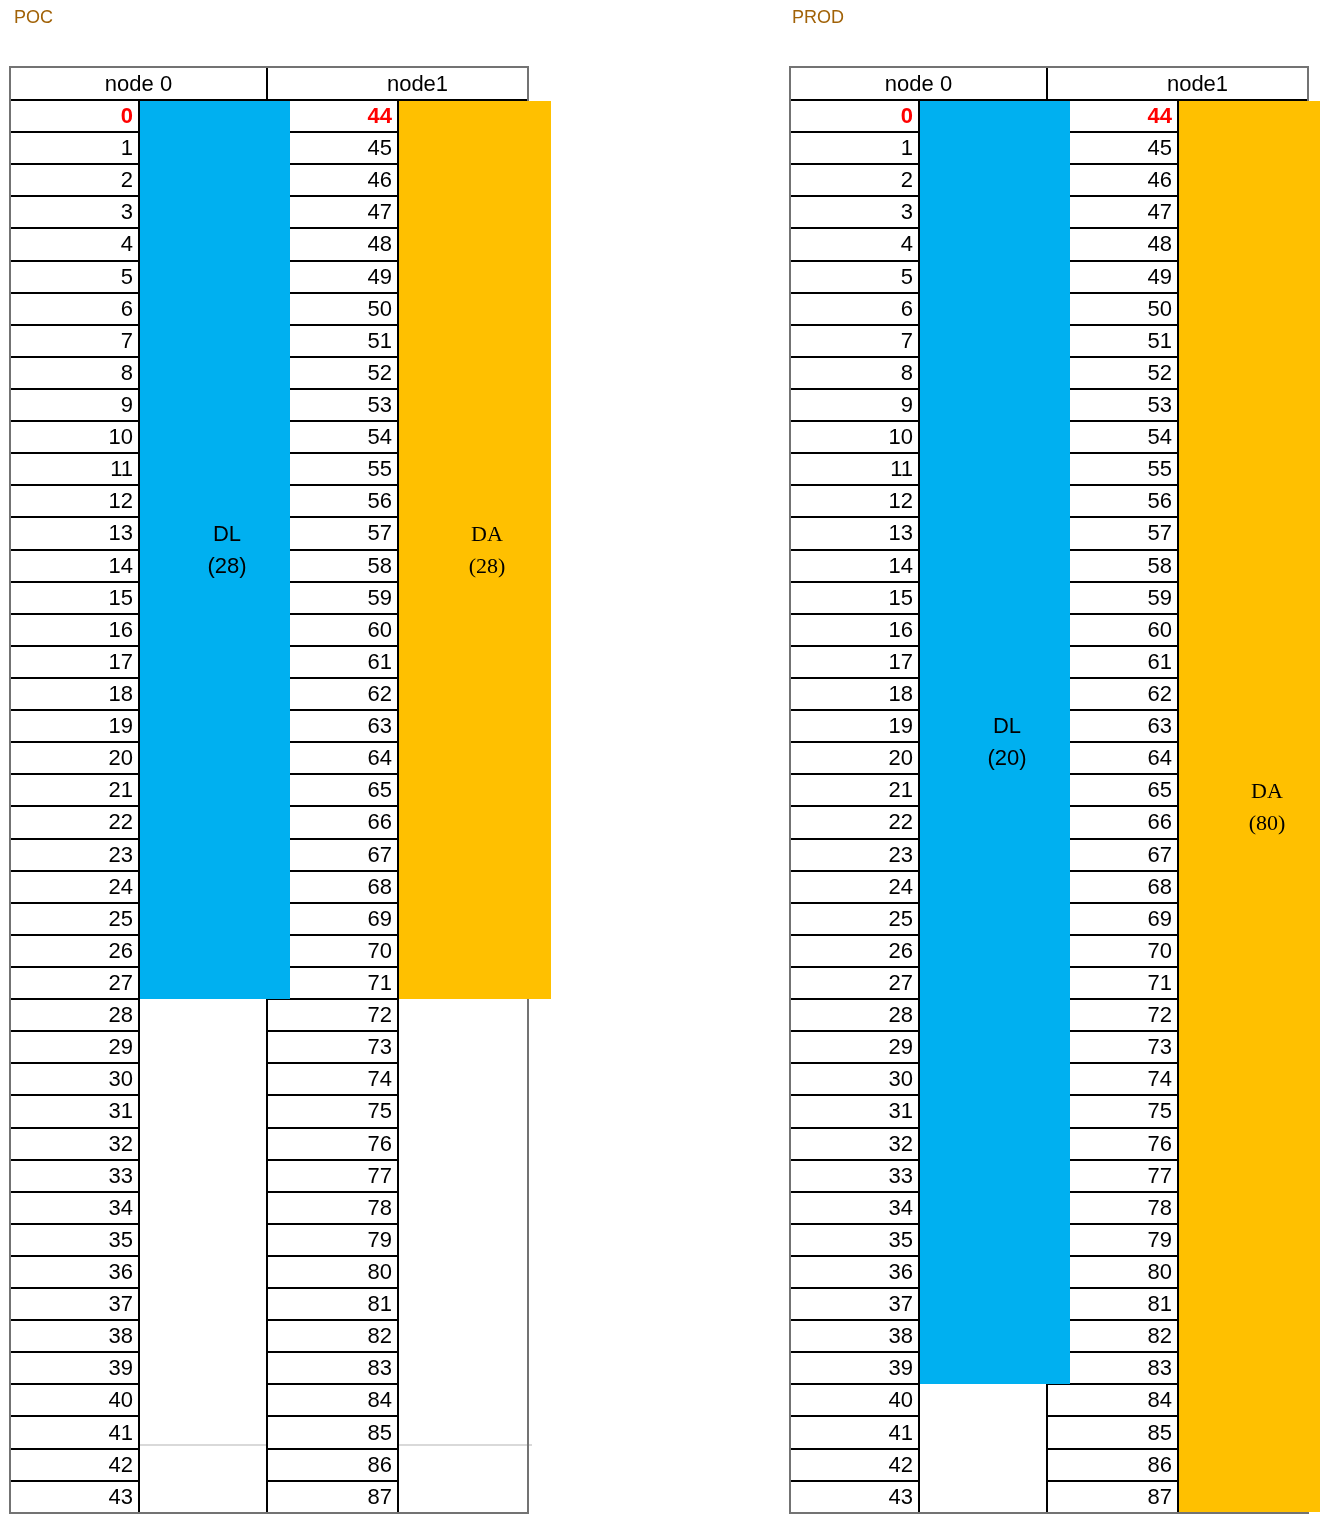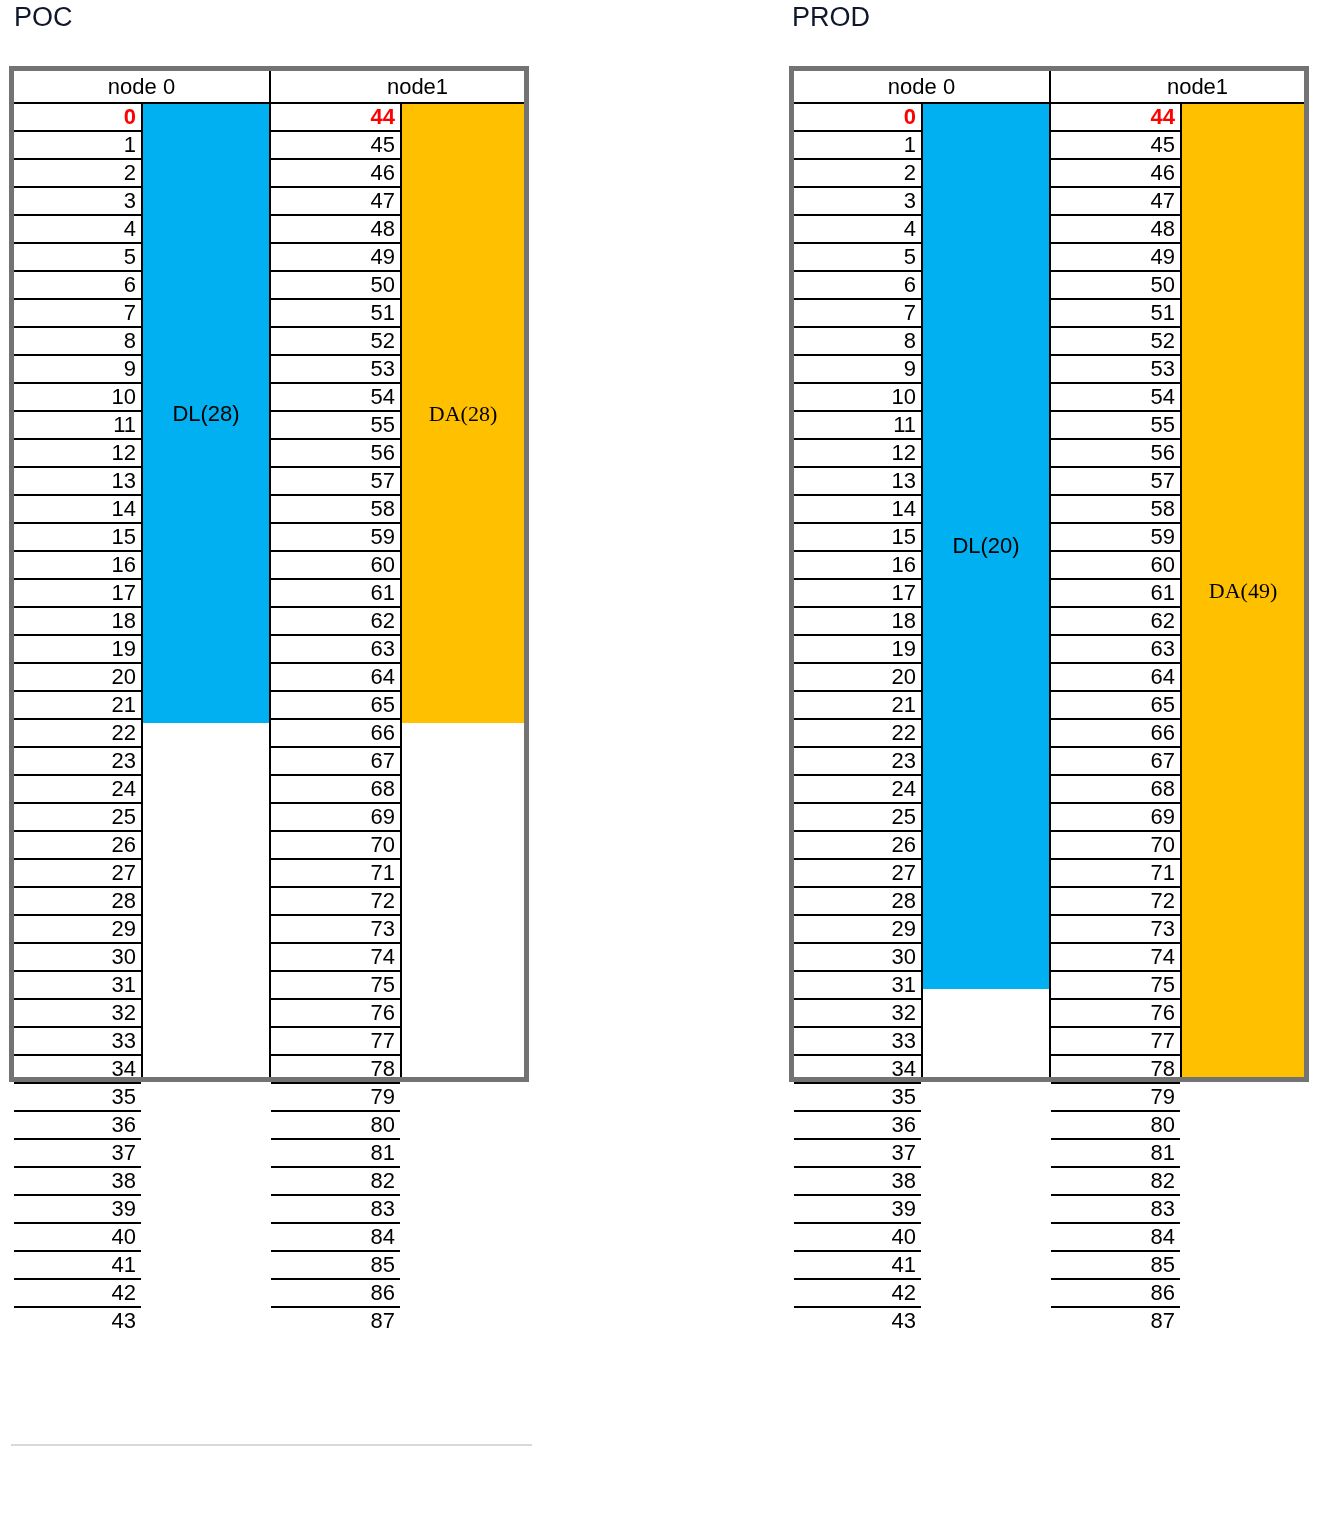--- a/index.html
+++ b/index.html
@@ -12,45 +12,45 @@
     color: #000000;
     overflow: hidden;
   }
   .table-wrap { position: absolute; top: 0; width: 520px; height: 1518px; }
   .wrap-poc  { left: 9px; }
   .wrap-prod { left: 789px; }
 
   .env-label {
     position: absolute;
     top: 4px;
-    font-size: 27px;
+    font-size: 18px;
     line-height: 26px;
-    color: #0f172a;
+    color: #a16207;
   }
   .wrap-poc  .env-label { left: 5px; }
   .wrap-prod .env-label { left: 3px; text-align: center; }
 
   .numa-title {
     position: absolute;
     top: 38px;
     left: 0;
     width: 100%;
     text-align: center;
     font-size: 22px;
     line-height: 26px;
     margin-top: 28px;
   }
 
   .numa-table {
     position: absolute;
     top: 66px;
     left: 0;
     width: 520px;
-    height: 1016px;
-    border: 5px solid #737373;
+    height: 1448px;
+    border: 2px solid #737373;
     box-sizing: border-box;
     background: transparent;
   }
 
   .hdr {
     display: flex;
     height: 31px;
     border-bottom: 2px solid #000;
     background: #ffffff;
   }
@@ -93,22 +93,24 @@
     position: relative;
     box-sizing: border-box;
     background: transparent;
   }
   .color-col.c0 { width: 128px; border-right: 2px solid #000; }
   .color-col.c1 { flex: 1; font-family: Liberation Serif, serif; }
 
   .color-block {
     width: 100%;
     display: flex;
+    flex-direction: column;
     justify-content: center;
     align-items: center;
+    padding-left: 24px;
   }
   .block-line {
     font-size: 22px;
     line-height: 32px;
     color: #000;
     white-space: nowrap;
   }
 
   .page-break-line {
     position: absolute;
@@ -346,20 +348,20 @@
             <div class="num-cell">82</div>
             <div class="num-cell">83</div>
             <div class="num-cell">84</div>
             <div class="num-cell">85</div>
             <div class="num-cell">86</div>
             <div class="num-cell">87</div>
           </div>
           <div class="color-col c1">
             <div class="color-block" style="height: 100%; background: rgb(255, 192, 0);">
               <div class="block-line">DA</div>
-              <div class="block-line">(49)</div>
+              <div class="block-line">(80)</div>
             </div>
           </div>
         </div>
     </div>
   </section>
 
 </div>
 
 </body></html>

